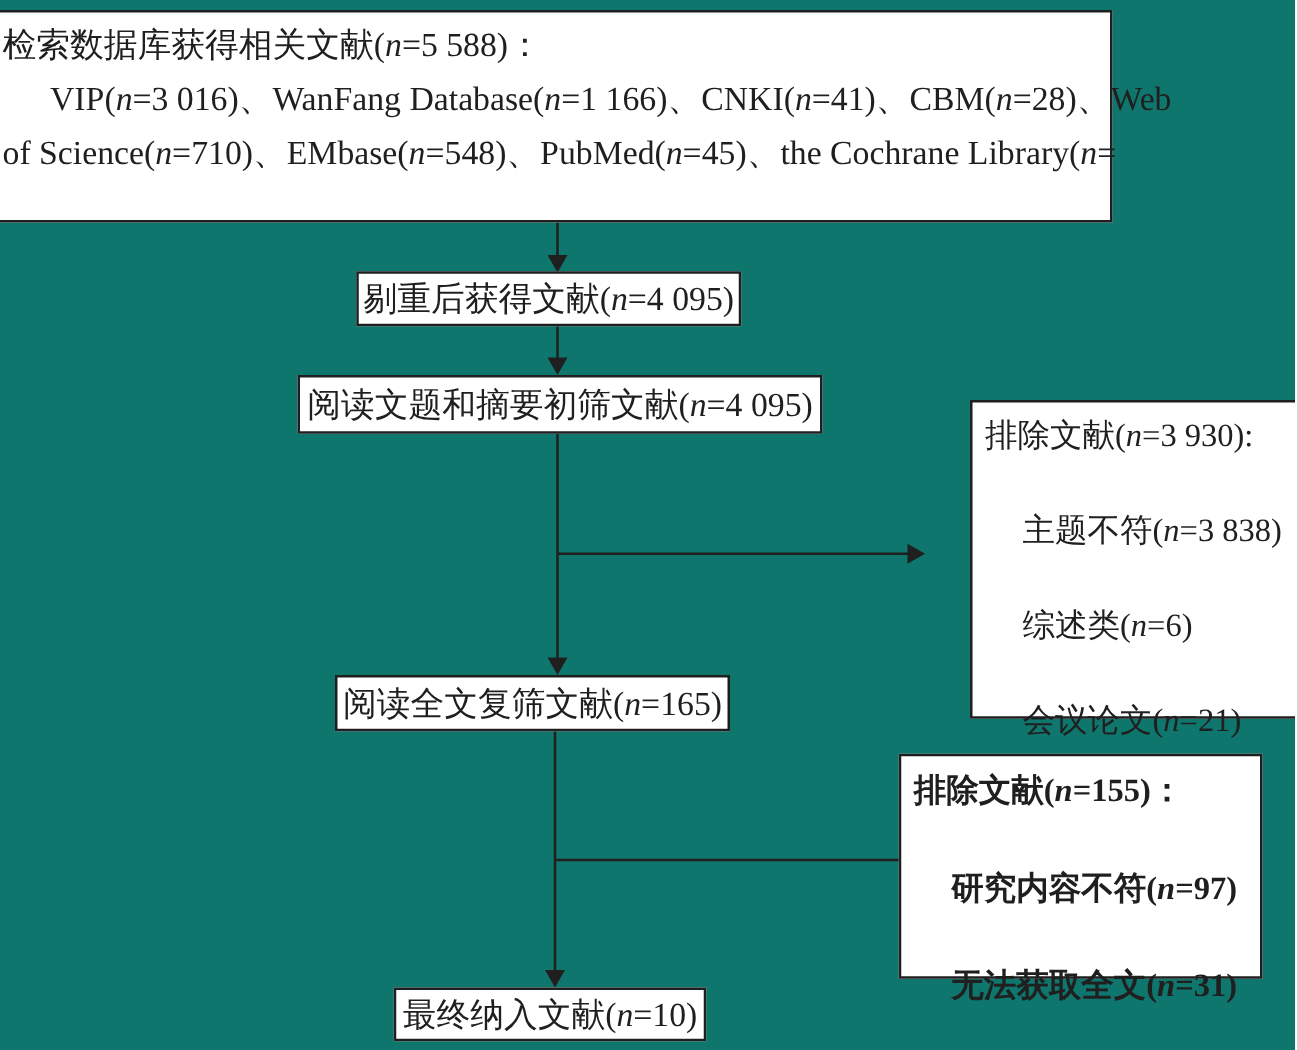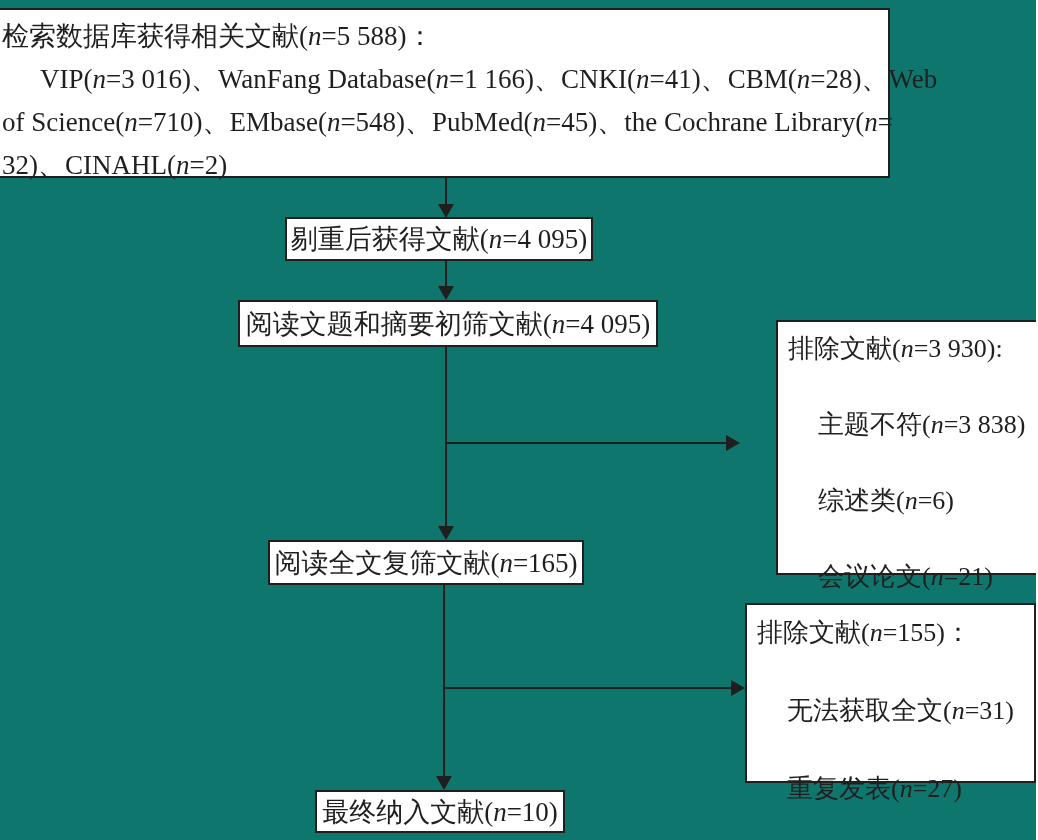--- a/index.html
+++ b/index.html
@@ -101,21 +101,20 @@
     <g>
       <line x1="444" y1="688" x2="732" y2="688" stroke="#1f1f1f" stroke-width="2"></line>
       <polygon points="731,680 731,696 745,688" fill="#1f1f1f"></polygon>
     </g>
   </svg>
 
   <div class="box topbox">
     <div class="tline">检索数据库获得相关文献(<i>n</i>=5 588)：</div>
     <div class="tline indent">VIP(<i>n</i>=3 016)、WanFang Database(<i>n</i>=1 166)、CNKI(<i>n</i>=41)、CBM(<i>n</i>=28)、Web</div>
     <div class="tline">of Science(<i>n</i>=710)、EMbase(<i>n</i>=548)、PubMed(<i>n</i>=45)、the Cochrane Library(<i>n</i>=</div>
-    <div class="tline">32)、CINAHL(<i>n</i>=2)</div>
   </div>
 
   <div class="box center" style="left:285px; top:217px; width:308px; height:44px;">
     <span>剔重后获得文献(<i>n</i>=4 095)</span>
   </div>
 
   <div class="box center" style="left:238px; top:300px; width:420px; height:47px;">
     <span>阅读文题和摘要初筛文献(<i>n</i>=4 095)</span>
   </div>
 
@@ -123,22 +122,23 @@
     <div class="etitle">排除文献(<i>n</i>=3 930):</div>
     <div class="eitem">主题不符(<i>n</i>=3 838)</div>
     <div class="eitem">综述类(<i>n</i>=6)</div>
     <div class="eitem">会议论文(<i>n</i>=21)</div>
   </div>
 
   <div class="box center" style="left:268px; top:540px; width:316px; height:45px;">
     <span>阅读全文复筛文献(<i>n</i>=165)</span>
   </div>
 
-  <div class="box excl excl2" style="left:745px; top:603px; width:291px; height:180px;">
+  <div class="box excl excl2" style="left:719px; top:603px; width:291px; height:180px;font-weight:bold;">
     <div class="etitle">排除文献(<i>n</i>=155)：</div>
+    <div class="eitem">研究内容不符(<i>n</i>=97)</div>
     <div class="eitem">无法获取全文(<i>n</i>=31)</div>
     <div class="eitem">重复发表(<i>n</i>=27)</div>
   </div>
 
   <div class="box center" style="left:315px; top:790px; width:250px; height:43px;">
     <span>最终纳入文献(<i>n</i>=10)</span>
   </div>
 
 </div>
 

